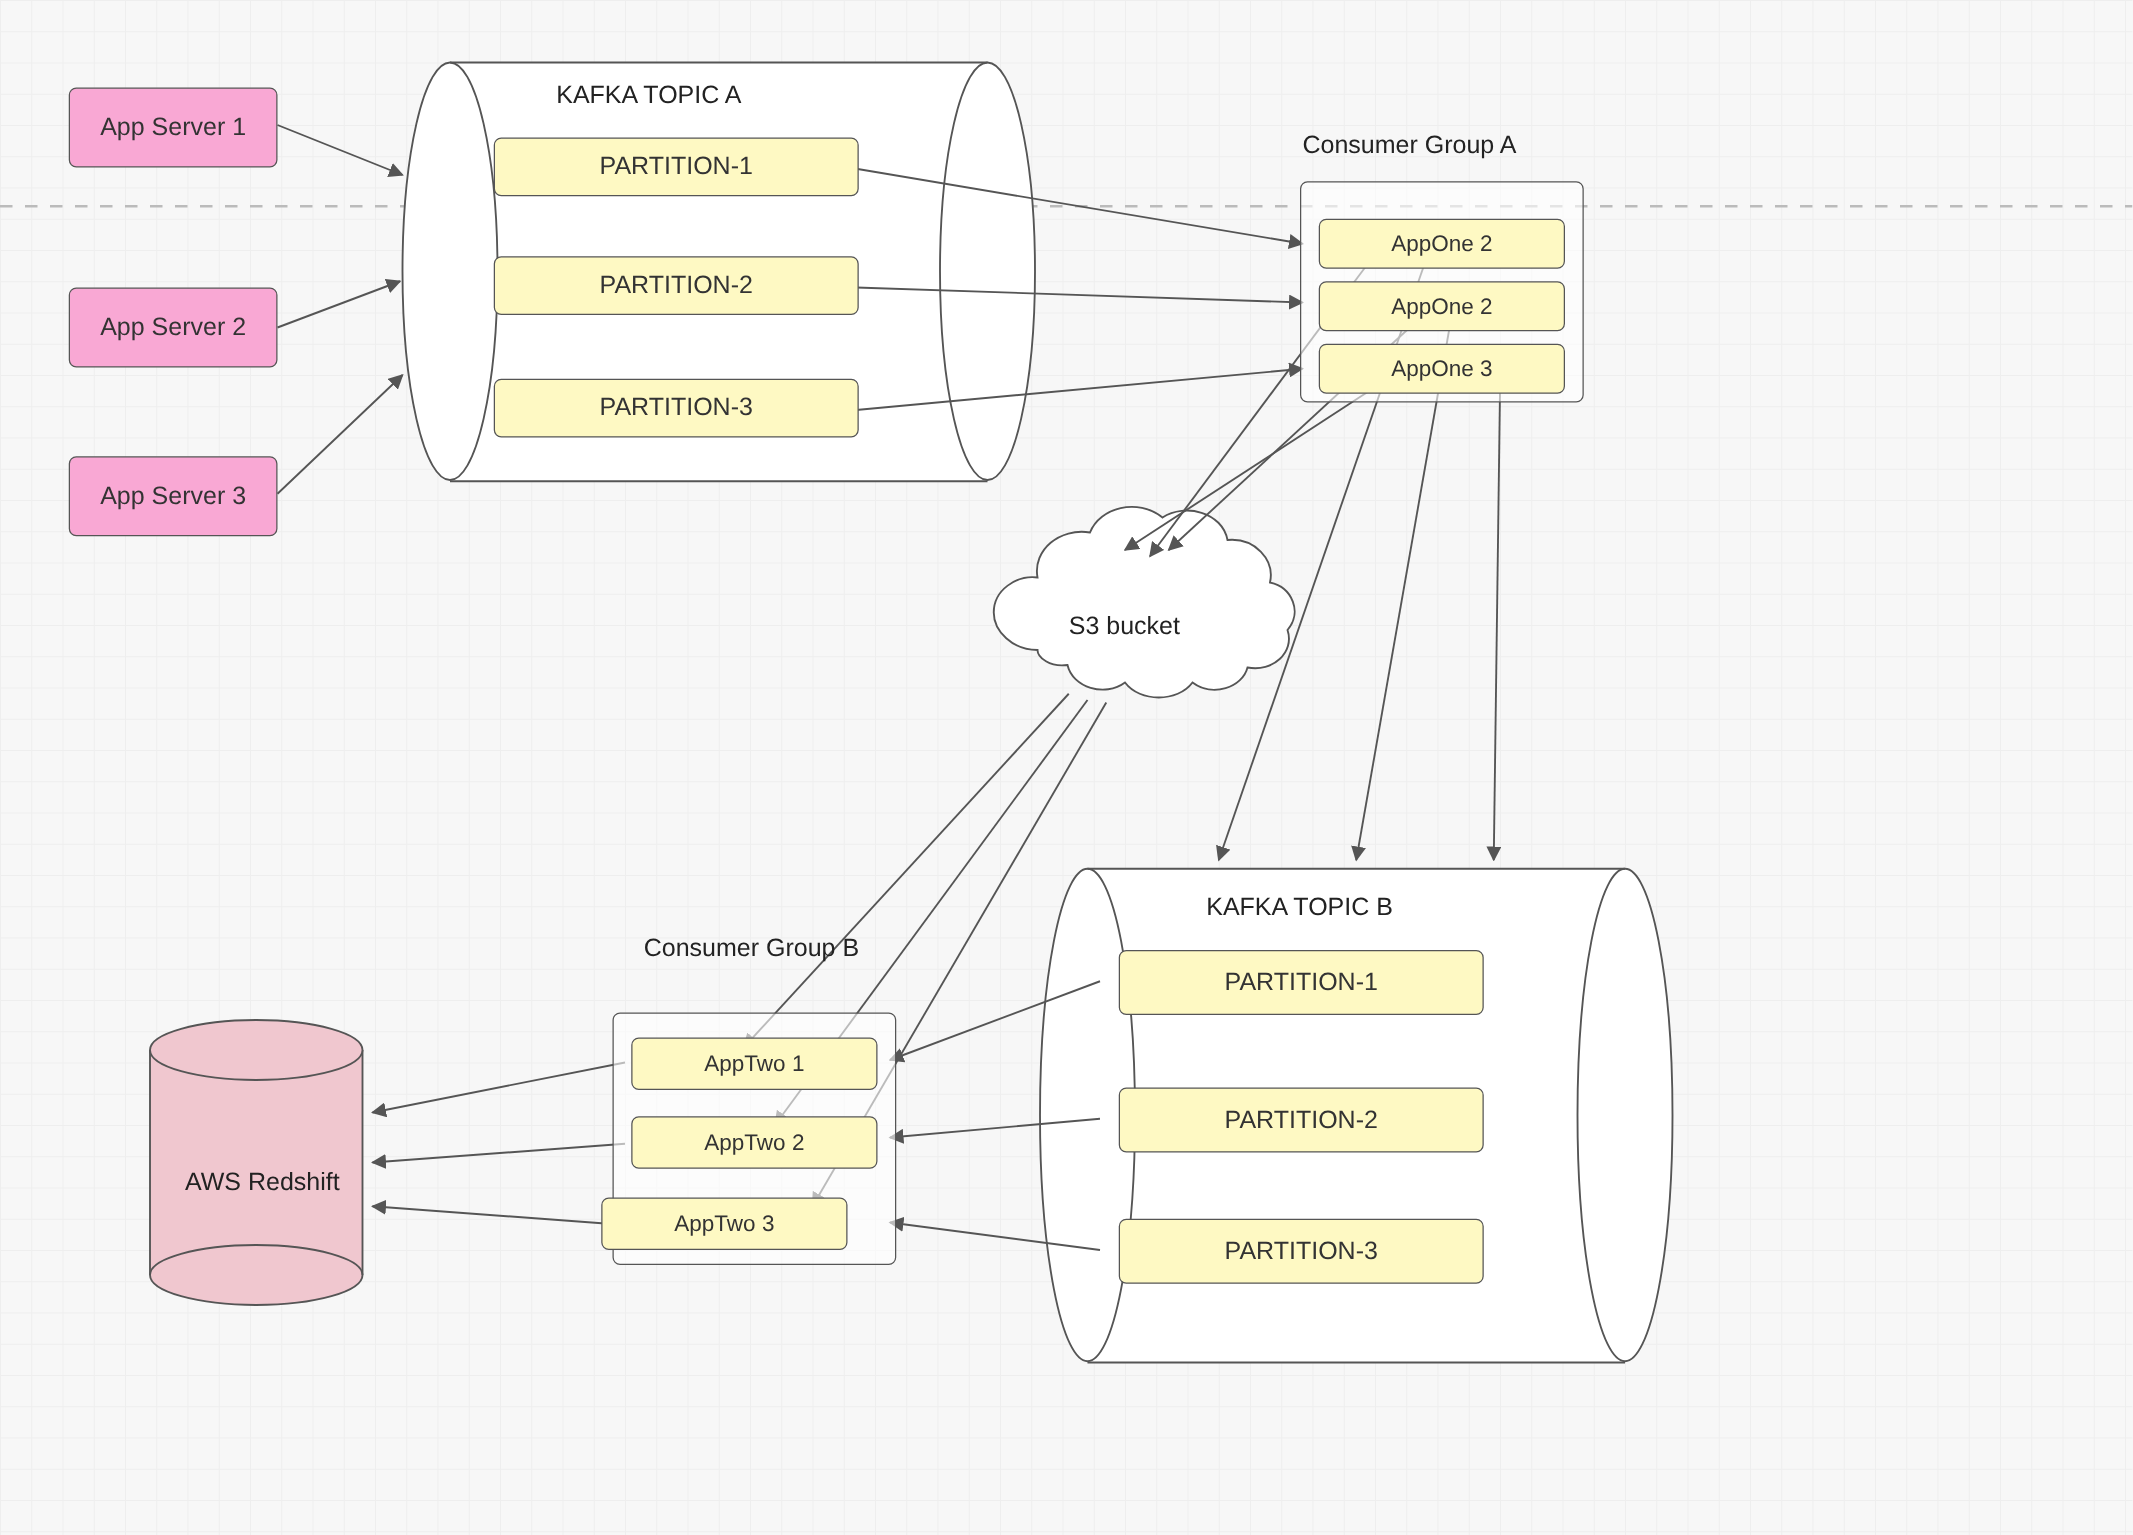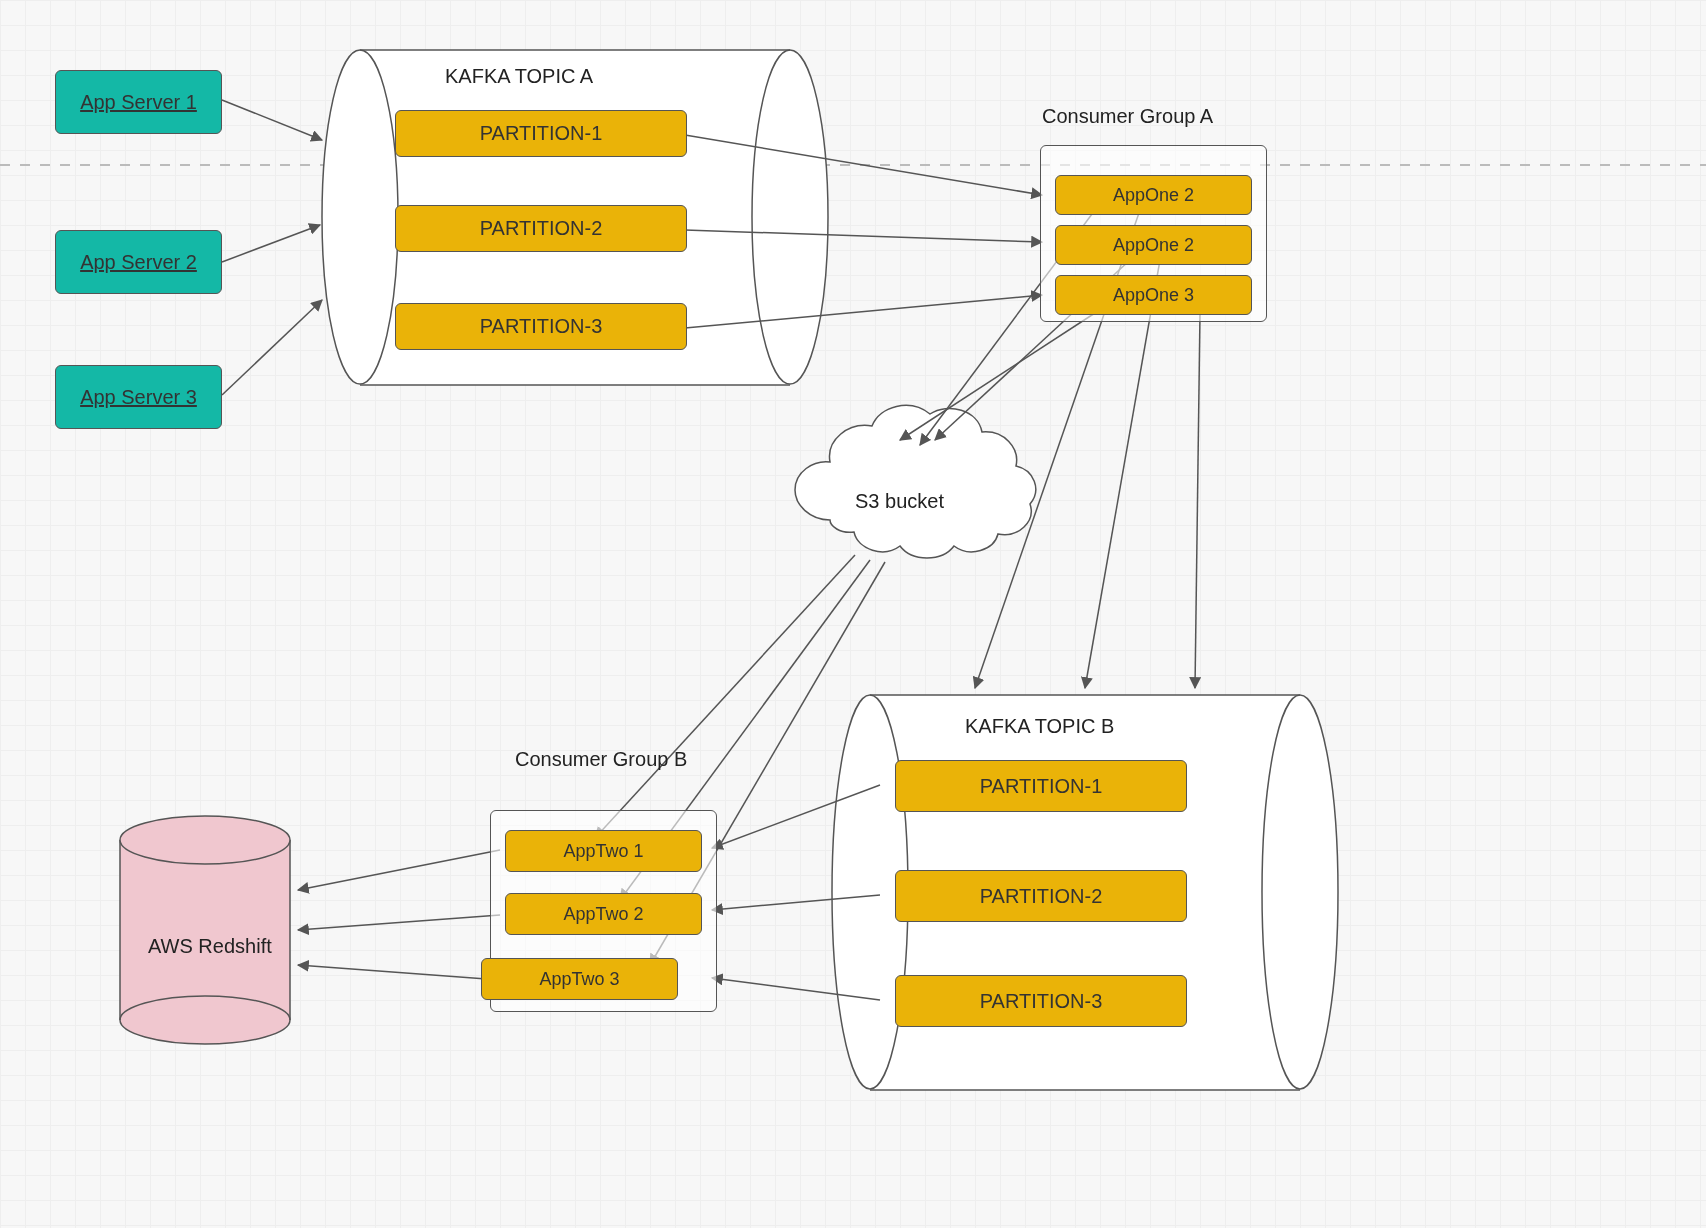--- a/index.html
+++ b/index.html
@@ -5,25 +5,25 @@
   html,body{margin:0;padding:0;width:1706px;height:1228px;background:#f7f7f7;font-family:Arial,Helvetica,sans-serif;color:#333;}
   
   body{
     background-image:
       linear-gradient(#eeeeee 1px,transparent 1px),
       linear-gradient(90deg,#eeeeee 1px,transparent 1px);
     background-size:25px 25px;
   }
   svg{position:absolute;top:0;left:0;}
   .box{position:absolute;border:1.5px solid #555;border-radius:6px;display:flex;align-items:center;justify-content:center;font-size:20px;background:#fff;}
-  .pink{background:#14b8a6;text-decoration:underline;}
+  .pink{background:#f9a8d4;}
   .label{position:absolute;font-size:20px;color:#222;}
   .title{font-weight:normal;font-size:20px;}
   .group{position:absolute;border:1.5px solid #555;border-radius:6px;background:rgba(255,255,255,0.6);}
-  .partition{position:absolute;border:1.5px solid #555;border-radius:6px;background:#eab308;display:flex;align-items:center;justify-content:center;font-size:20px;}
+  .partition{position:absolute;border:1.5px solid #555;border-radius:6px;background:#fef9c3;display:flex;align-items:center;justify-content:center;font-size:20px;}
   .small{font-size:18px;}
 </style>
 </head>
 <body>
 
 <svg width="1706" height="1228">
   <defs>
     <marker id="arrow" viewBox="0 0 10 10" refX="9" refY="5" markerWidth="8" markerHeight="8" orient="auto-start-reverse">
       <path d="M0,0 L10,5 L0,10 z" fill="#555"></path>
     </marker>

